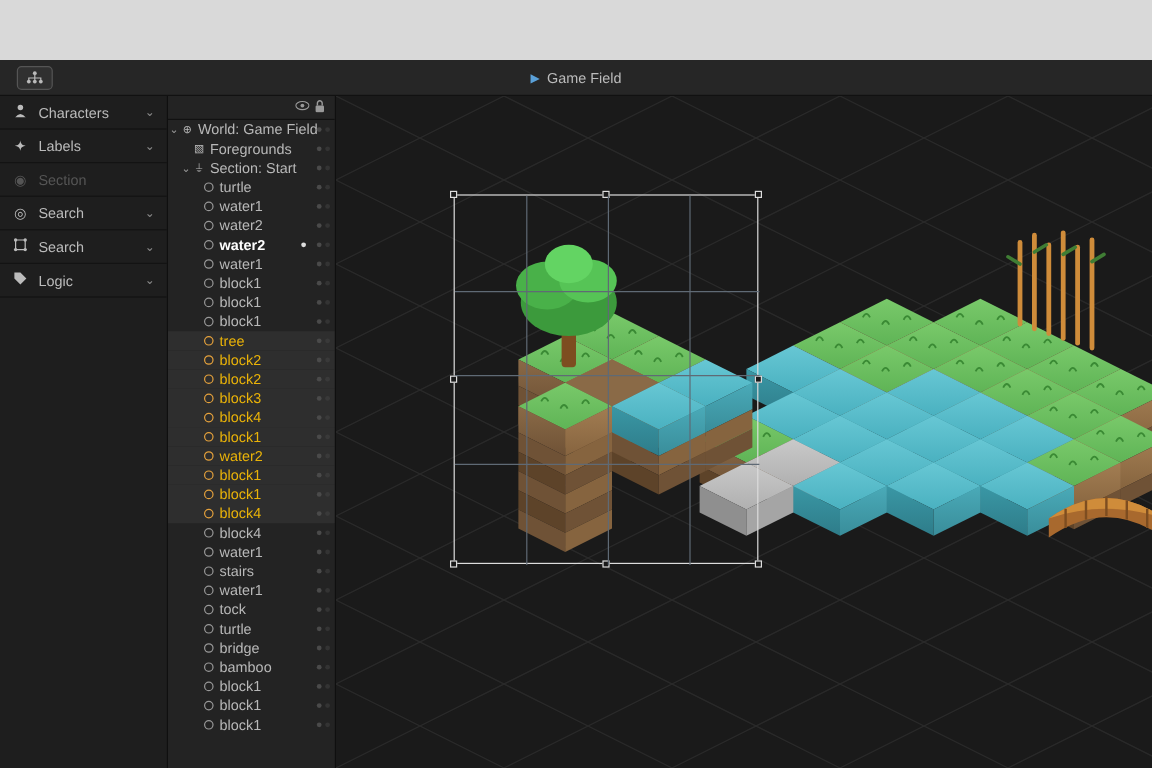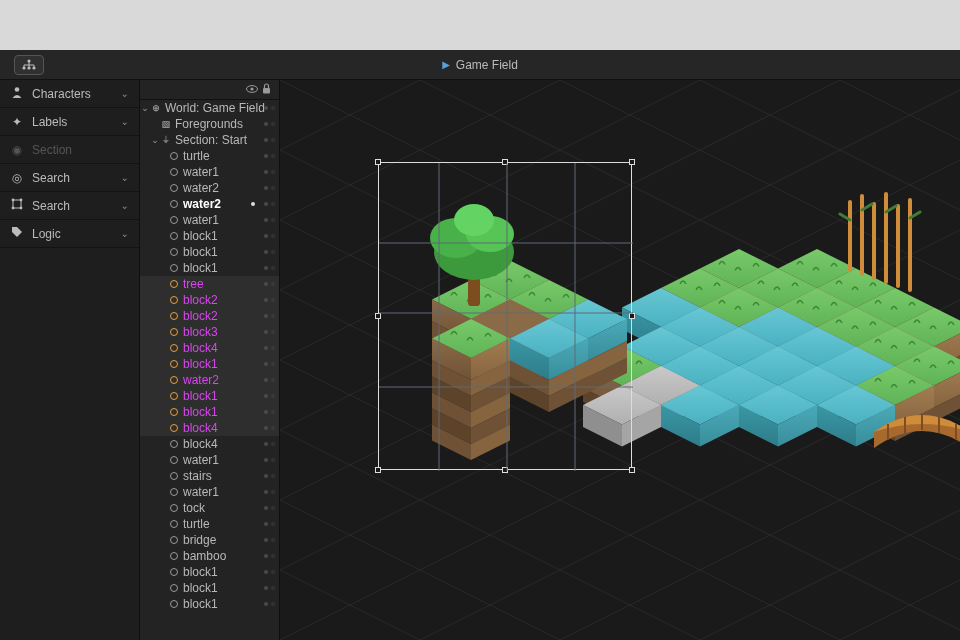--- a/index.html
+++ b/index.html
@@ -26,21 +26,21 @@
   .hier-header { height: 20px; border-bottom: 1px solid #111; display: flex; align-items: center; justify-content: flex-end; padding-right: 8px; color: #888; gap: 4px; font-size: 10px; }
   .hier-list { position: absolute; top: 20px; left: 0; right: 0; bottom: 0; overflow: hidden; }
   .row { display: flex; align-items: center; height: 16px; line-height: 16px; padding-right: 6px; color: #b8b8b8; white-space: nowrap; position: relative; }
   .row .rside { position: absolute; right: 4px; top: 0; bottom: 0; display: flex; align-items: center; gap: 3px; color: #4a4a4a; font-size: 9px; }
   .row .rside span { width: 4px; height: 4px; background: #4a4a4a; border-radius: 50%; display: inline-block; }
   .row .rside span.dim { opacity: .4; }
   .row .caret { width: 10px; text-align: center; font-size: 9px; color: #999; }
   .row .nodeico { width: 12px; text-align: center; font-size: 9px; margin-right: 3px; }
   .row .circ { width: 8px; height: 8px; border: 1.5px solid #999; border-radius: 50%; margin-right: 5px; flex-shrink: 0; }
   .row.orange .circ { border-color: #e6a23c; }
-  .row.orange { color: #d946ef; }
+  .row.orange { color: #eab308; }
   .row.bold { color: #fff; font-weight: 600; }
   .row.sel-band { background: #2e2e2e; }
   .row.active-dot::after { content: ""; position: absolute; right: 24px; width: 4px; height: 4px; background: #ddd; border-radius: 50%; top: 6px; }
   .caret-ph { width: 10px; }
   .ind { display: inline-block; }
   
   .canvas { flex: 1; background: #1a1a1a; position: relative; overflow: hidden; }
   .grid line { stroke: #2a2a2a; stroke-width: 1; }
   .sel-box { position: absolute; border: 1px solid #ddd; }
   .sel-box .h { position: absolute; width: 6px; height: 6px; background: #1a1a1a; border: 1px solid #ddd; }

